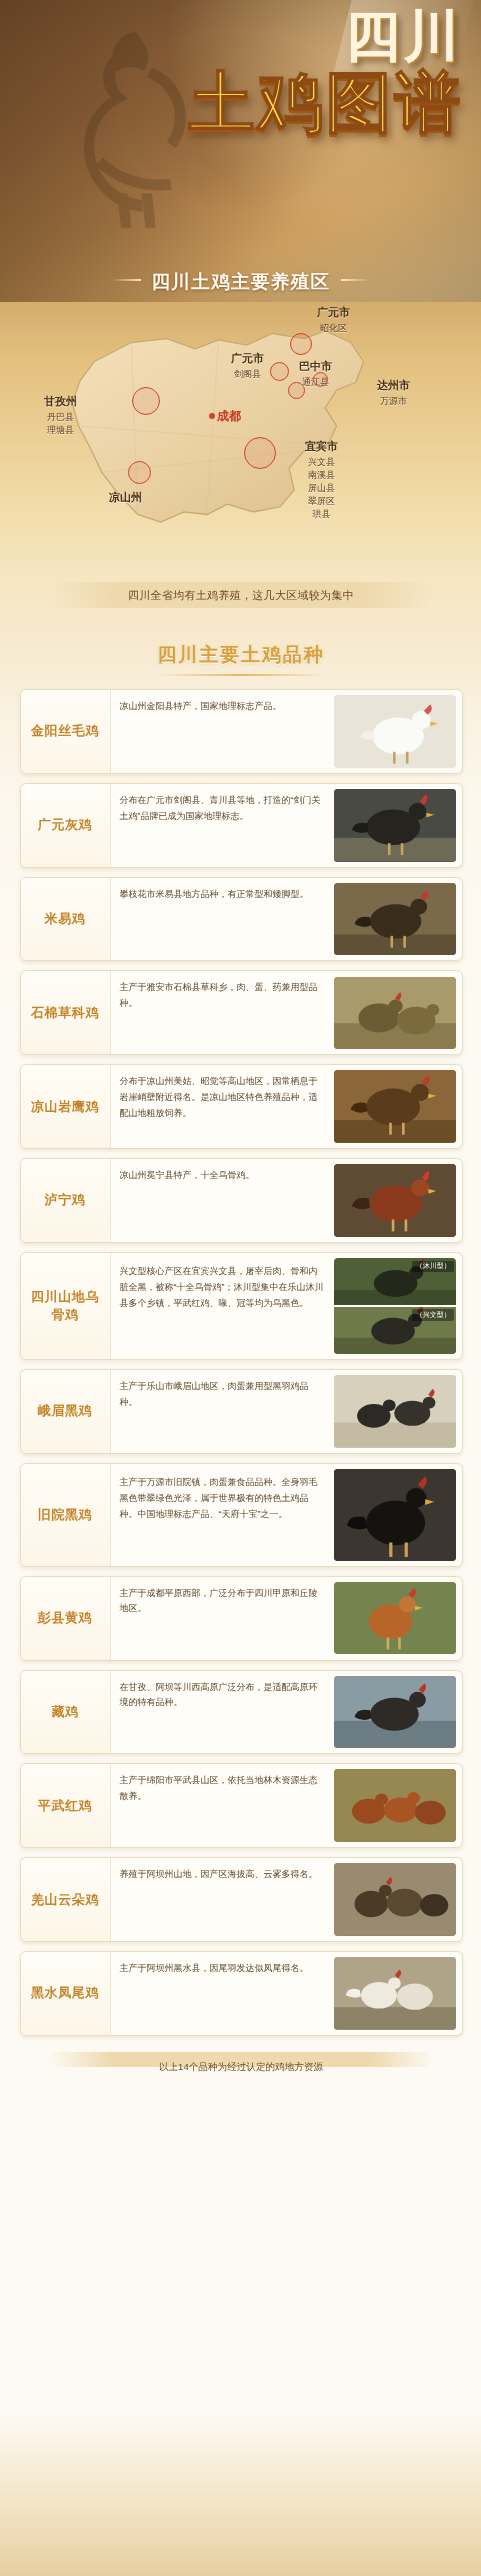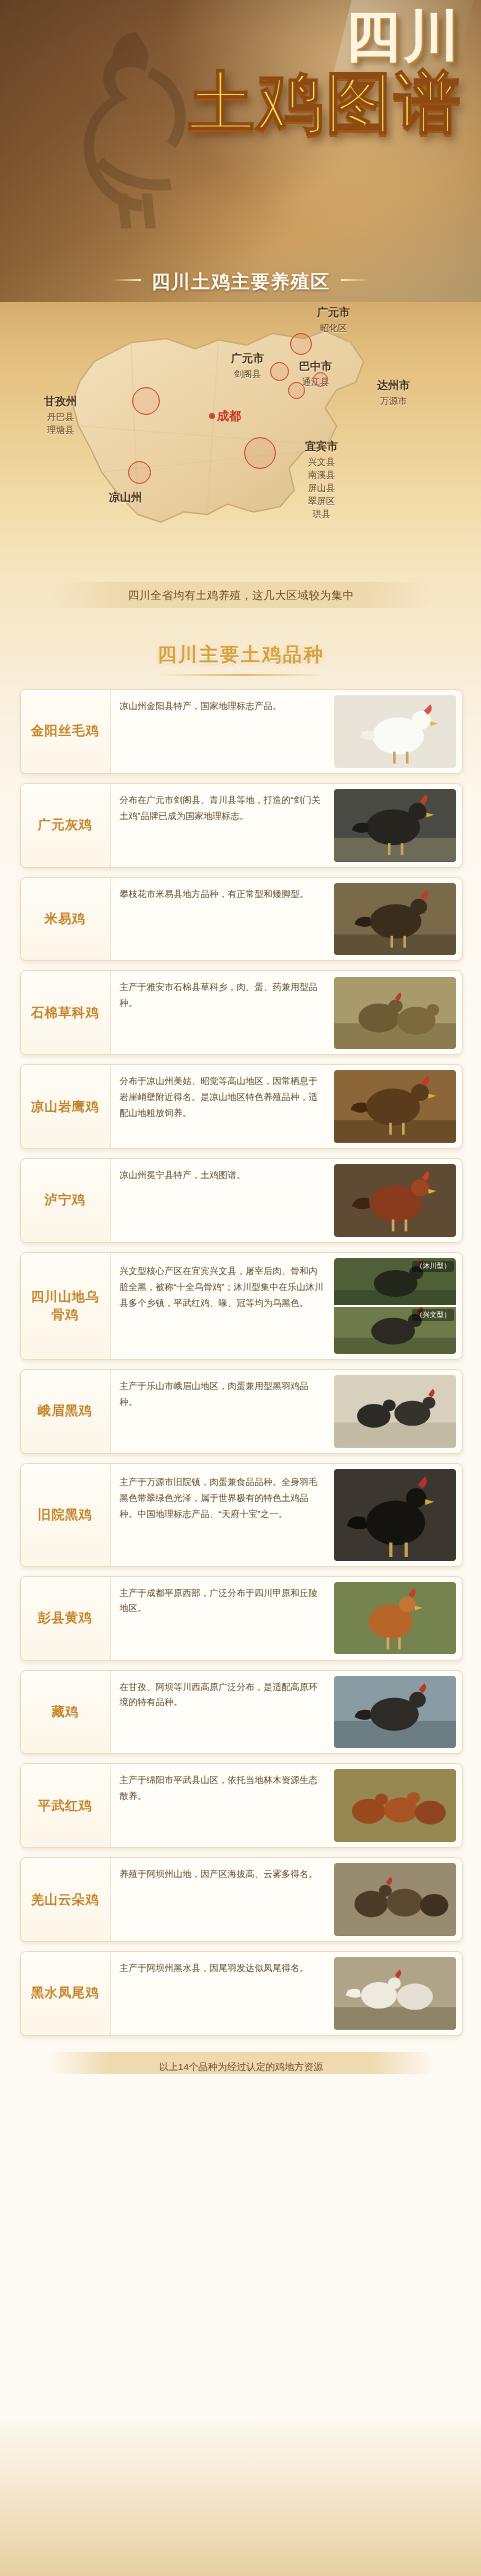--- a/index.html
+++ b/index.html
@@ -239,21 +239,21 @@
   }
   .card-photo.dual { display: flex; flex-direction: column; }
   .card-photo.dual .half { position: relative; flex: 1 1 50%; }
   .card-photo.dual .half + .half { margin-top: 1.9px; }
 
   .tall .card-desc { padding-top: 11.6px; }
 
   .footer-note {
     width: 385px;
     margin: 16.7px auto 19px;
-    height: 22px;
+    height: 15px;
     line-height: 29.5px;
     text-align: center;
     font-size: 9.6px;
     color: #6b4a22;
     background: linear-gradient(90deg, rgba(236,214,170,0), rgba(238,216,172,.95) 16%, rgba(238,216,172,.95) 84%, rgba(236,214,170,0));
     border-radius: 14.8px;
   }
 </style>
 </head>
 <body>
@@ -444,21 +444,21 @@
           <path d="M147 36 l12 3 l-12 4z" fill="#dcb03f"></path>
           <path d="M50 50 q-20 -4 -24 10 q14 8 26 2z" fill="#45290f"></path>
           <rect x="86" y="80" width="4" height="18" fill="#cfa55f"></rect>
           <rect x="106" y="80" width="4" height="18" fill="#cfa55f"></rect>
         </svg>
       </div>
     </div>
 
     <div class="card">
       <div class="card-name">泸宁鸡</div>
-      <div class="card-desc">凉山州冕宁县特产，土鸡图谱。</div>
+      <div class="card-desc">凉山州冕宁县特产，十全乌骨鸡。</div>
       <div class="card-photo" style="background:#55412c">
         <svg viewBox="0 0 190 110" width="100%" height="100%" preserveAspectRatio="none">
           <rect width="190" height="110" fill="#5f4b33"></rect>
           <ellipse cx="96" cy="60" rx="40" ry="28" fill="#8a3b1e"></ellipse>
           <ellipse cx="134" cy="36" rx="14" ry="13" fill="#9c4622"></ellipse>
           <path d="M143 26 q9 -9 3 -16 q-6 6 -9 11z" fill="#cf3c27"></path>
           <path d="M147 38 l12 3 l-12 4z" fill="#e2b43f"></path>
           <path d="M54 52 q-22 -4 -26 12 q16 8 28 2z" fill="#3d2414"></path>
           <rect x="90" y="84" width="4" height="18" fill="#d0a75f"></rect>
           <rect x="110" y="84" width="4" height="18" fill="#d0a75f"></rect>

